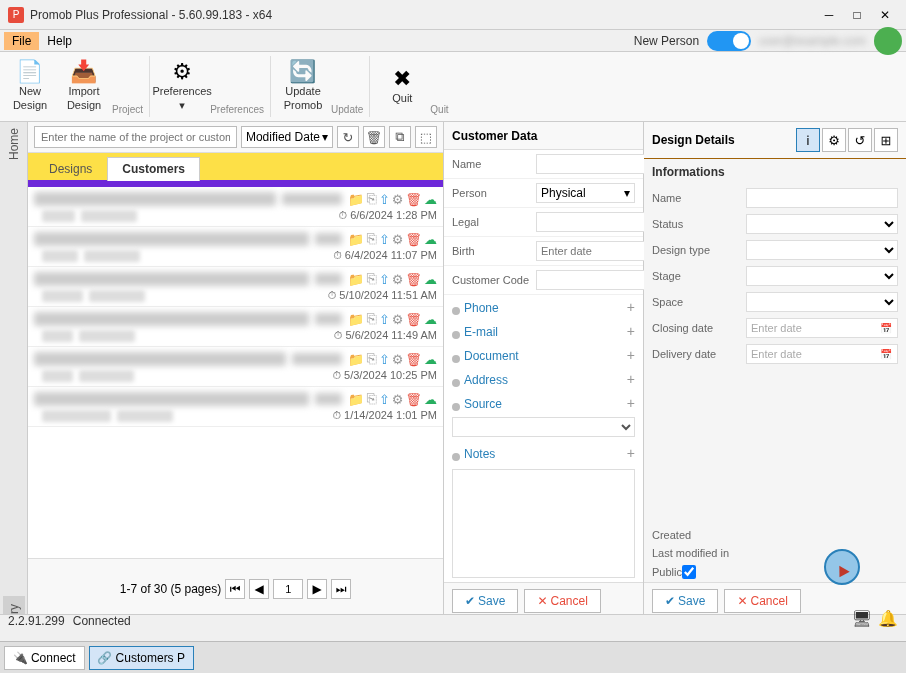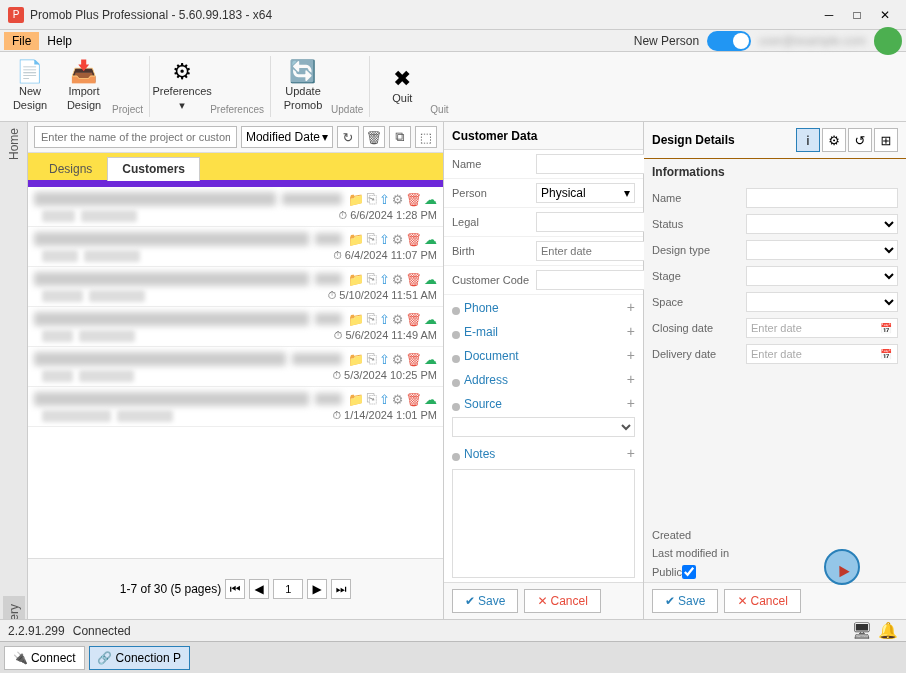--- a/index.html
+++ b/index.html
@@ -397,22 +397,22 @@
     
     .status-bar {
       position: absolute;
       bottom: 32px;
       left: 0;
       right: 0;
       height: 22px;
       background: #f0f0f0;
       border-top: 1px solid #ccc;
       display: flex;
-      align-items: center;
-      padding: 6px 8px;
+      align-items: flex-end;
+      padding: 13px 8px;
       gap: 8px;
       font-size: 11px;
       color: #333;
     }
 
     
     .taskbar {
       position: absolute;
       bottom: 0;
       left: 0;
@@ -883,21 +883,21 @@
   </div>
 </div>
 
 <div class="taskbar">
   <button class="taskbar-btn">
     <span>🔌</span>
     <span>Connect</span>
   </button>
   <button class="taskbar-btn active">
     <span>🔗</span>
-    <span>Conection P</span>
+    <span>Customers P</span>
   </button>
 </div>
 
 <div class="cursor-circle"></div>
 <div style="position:absolute; bottom:95px; right:58px; width:0; height:0;
   border-style:solid; border-width:10px 6px 0 6px;
   border-color:#c0392b transparent transparent transparent;
   transform:rotate(30deg); z-index:100;"></div>
 
 </body></html>

